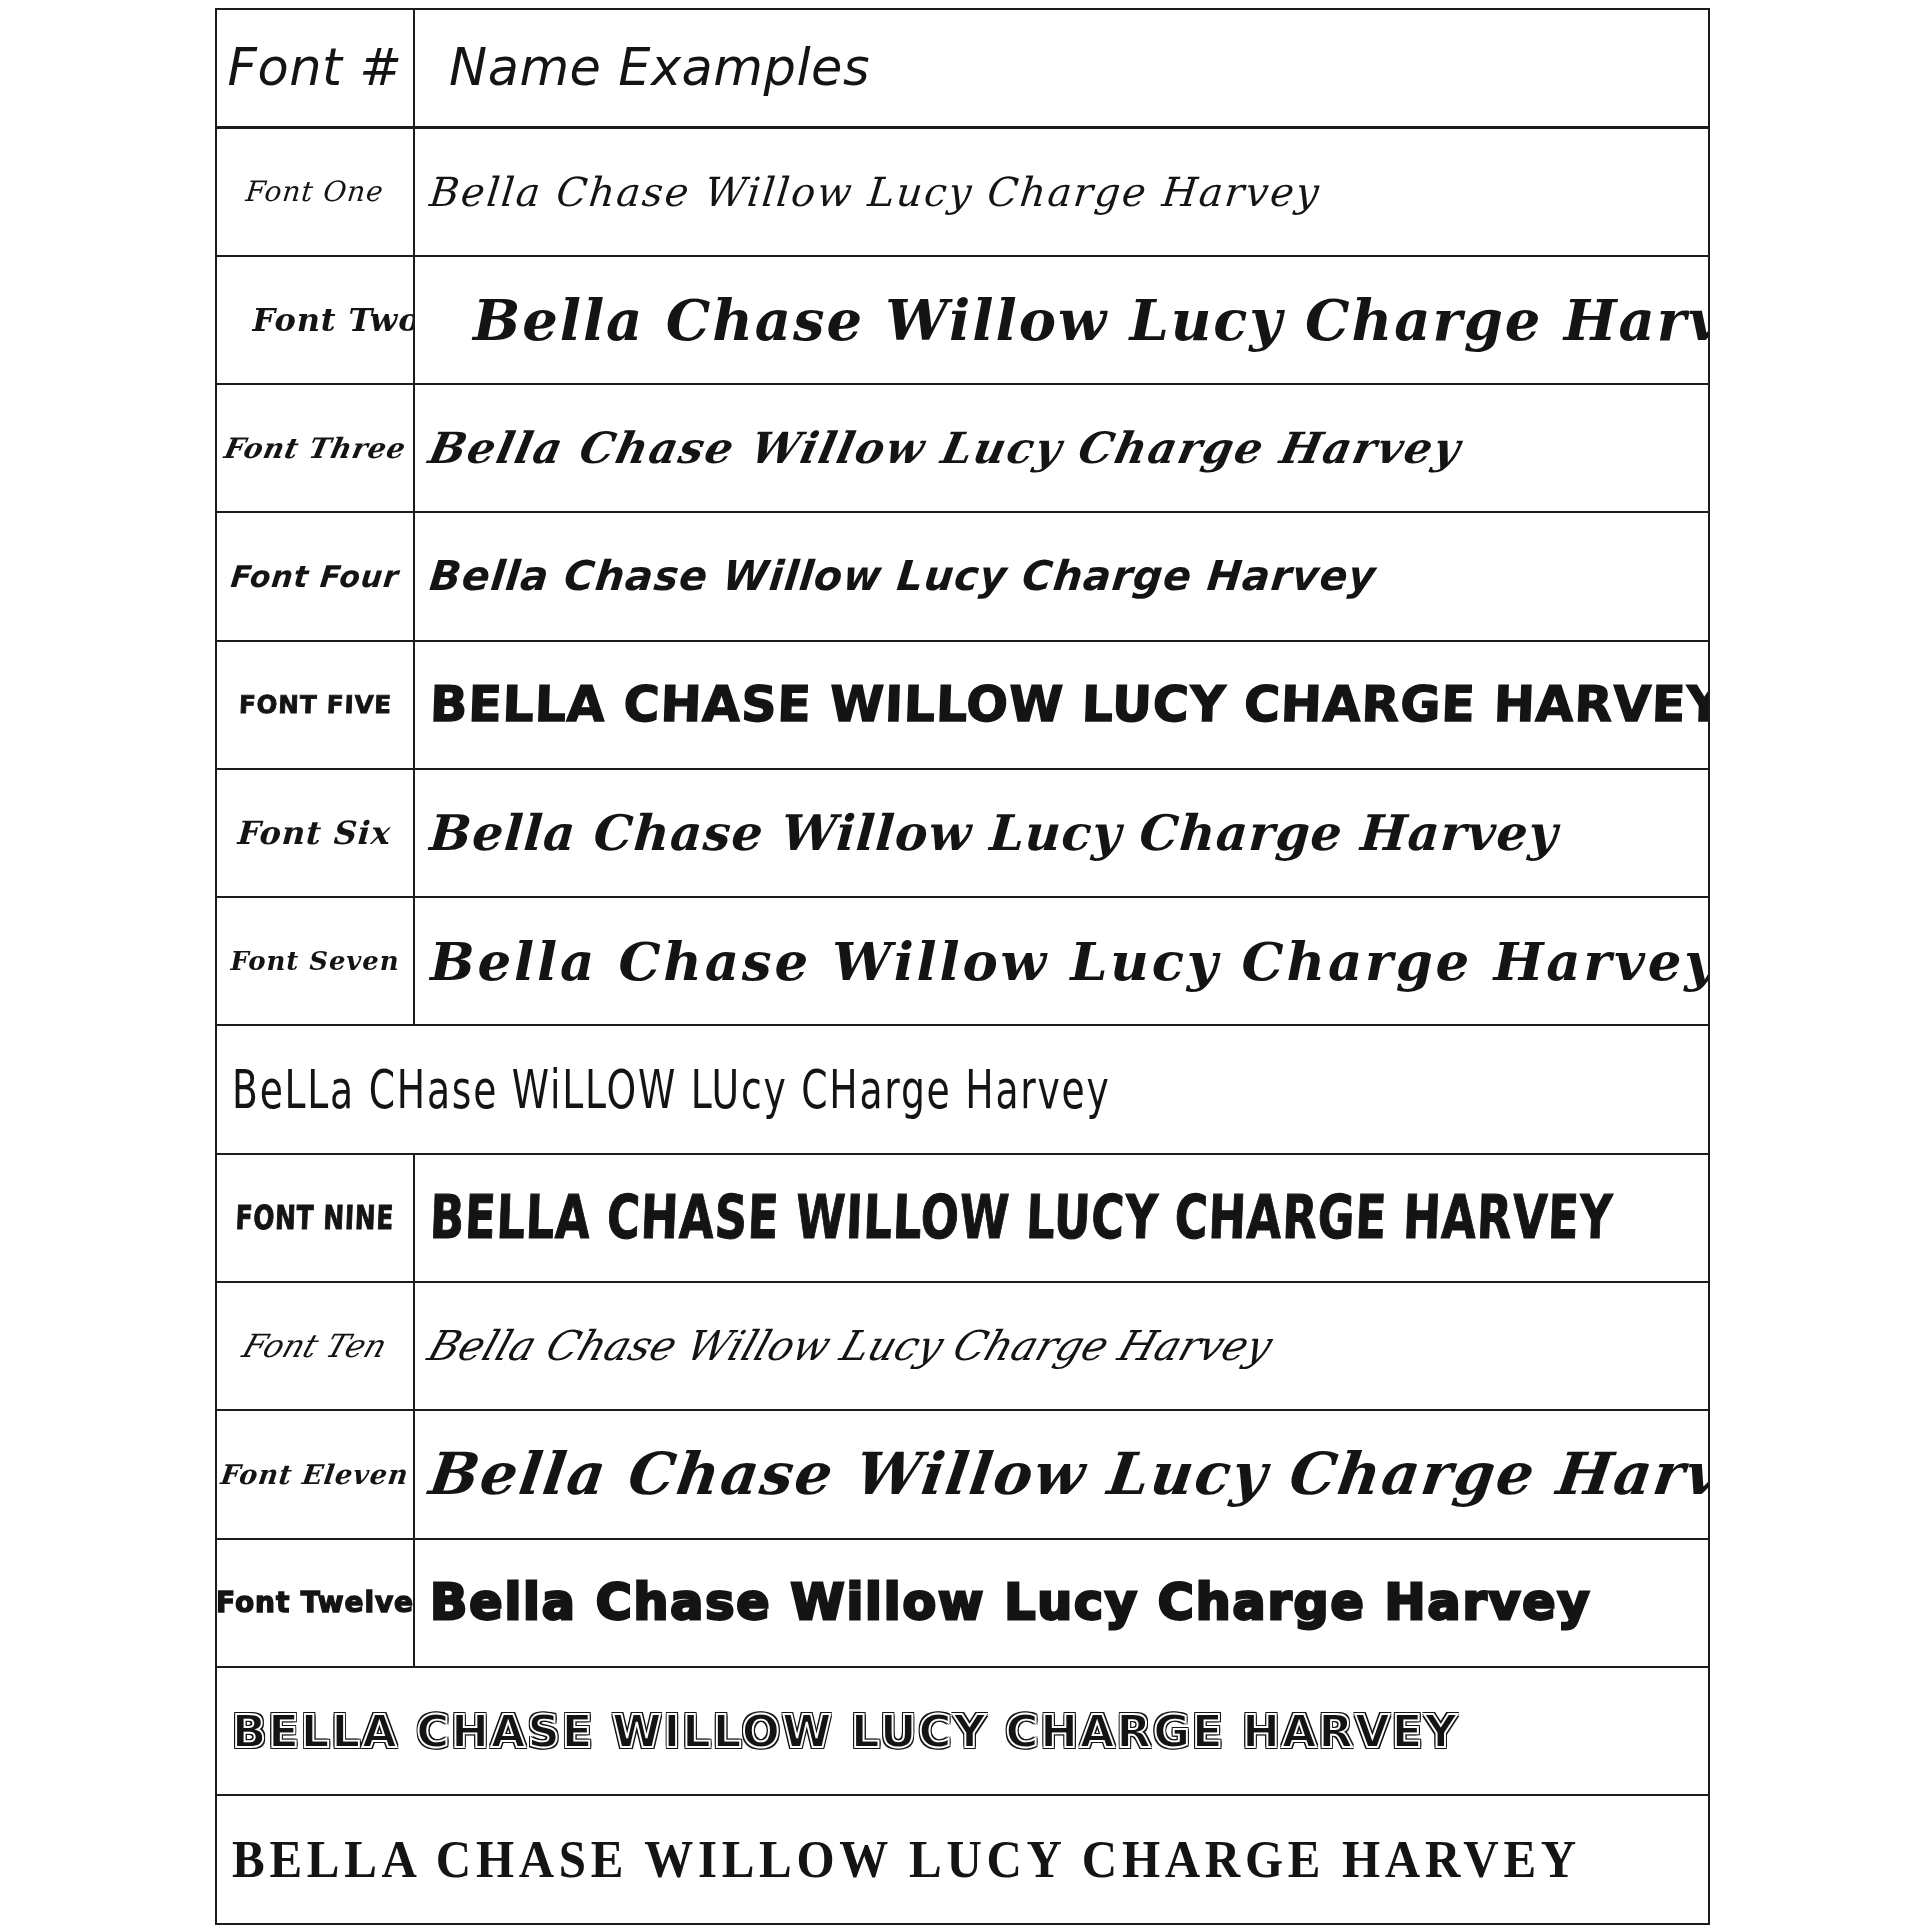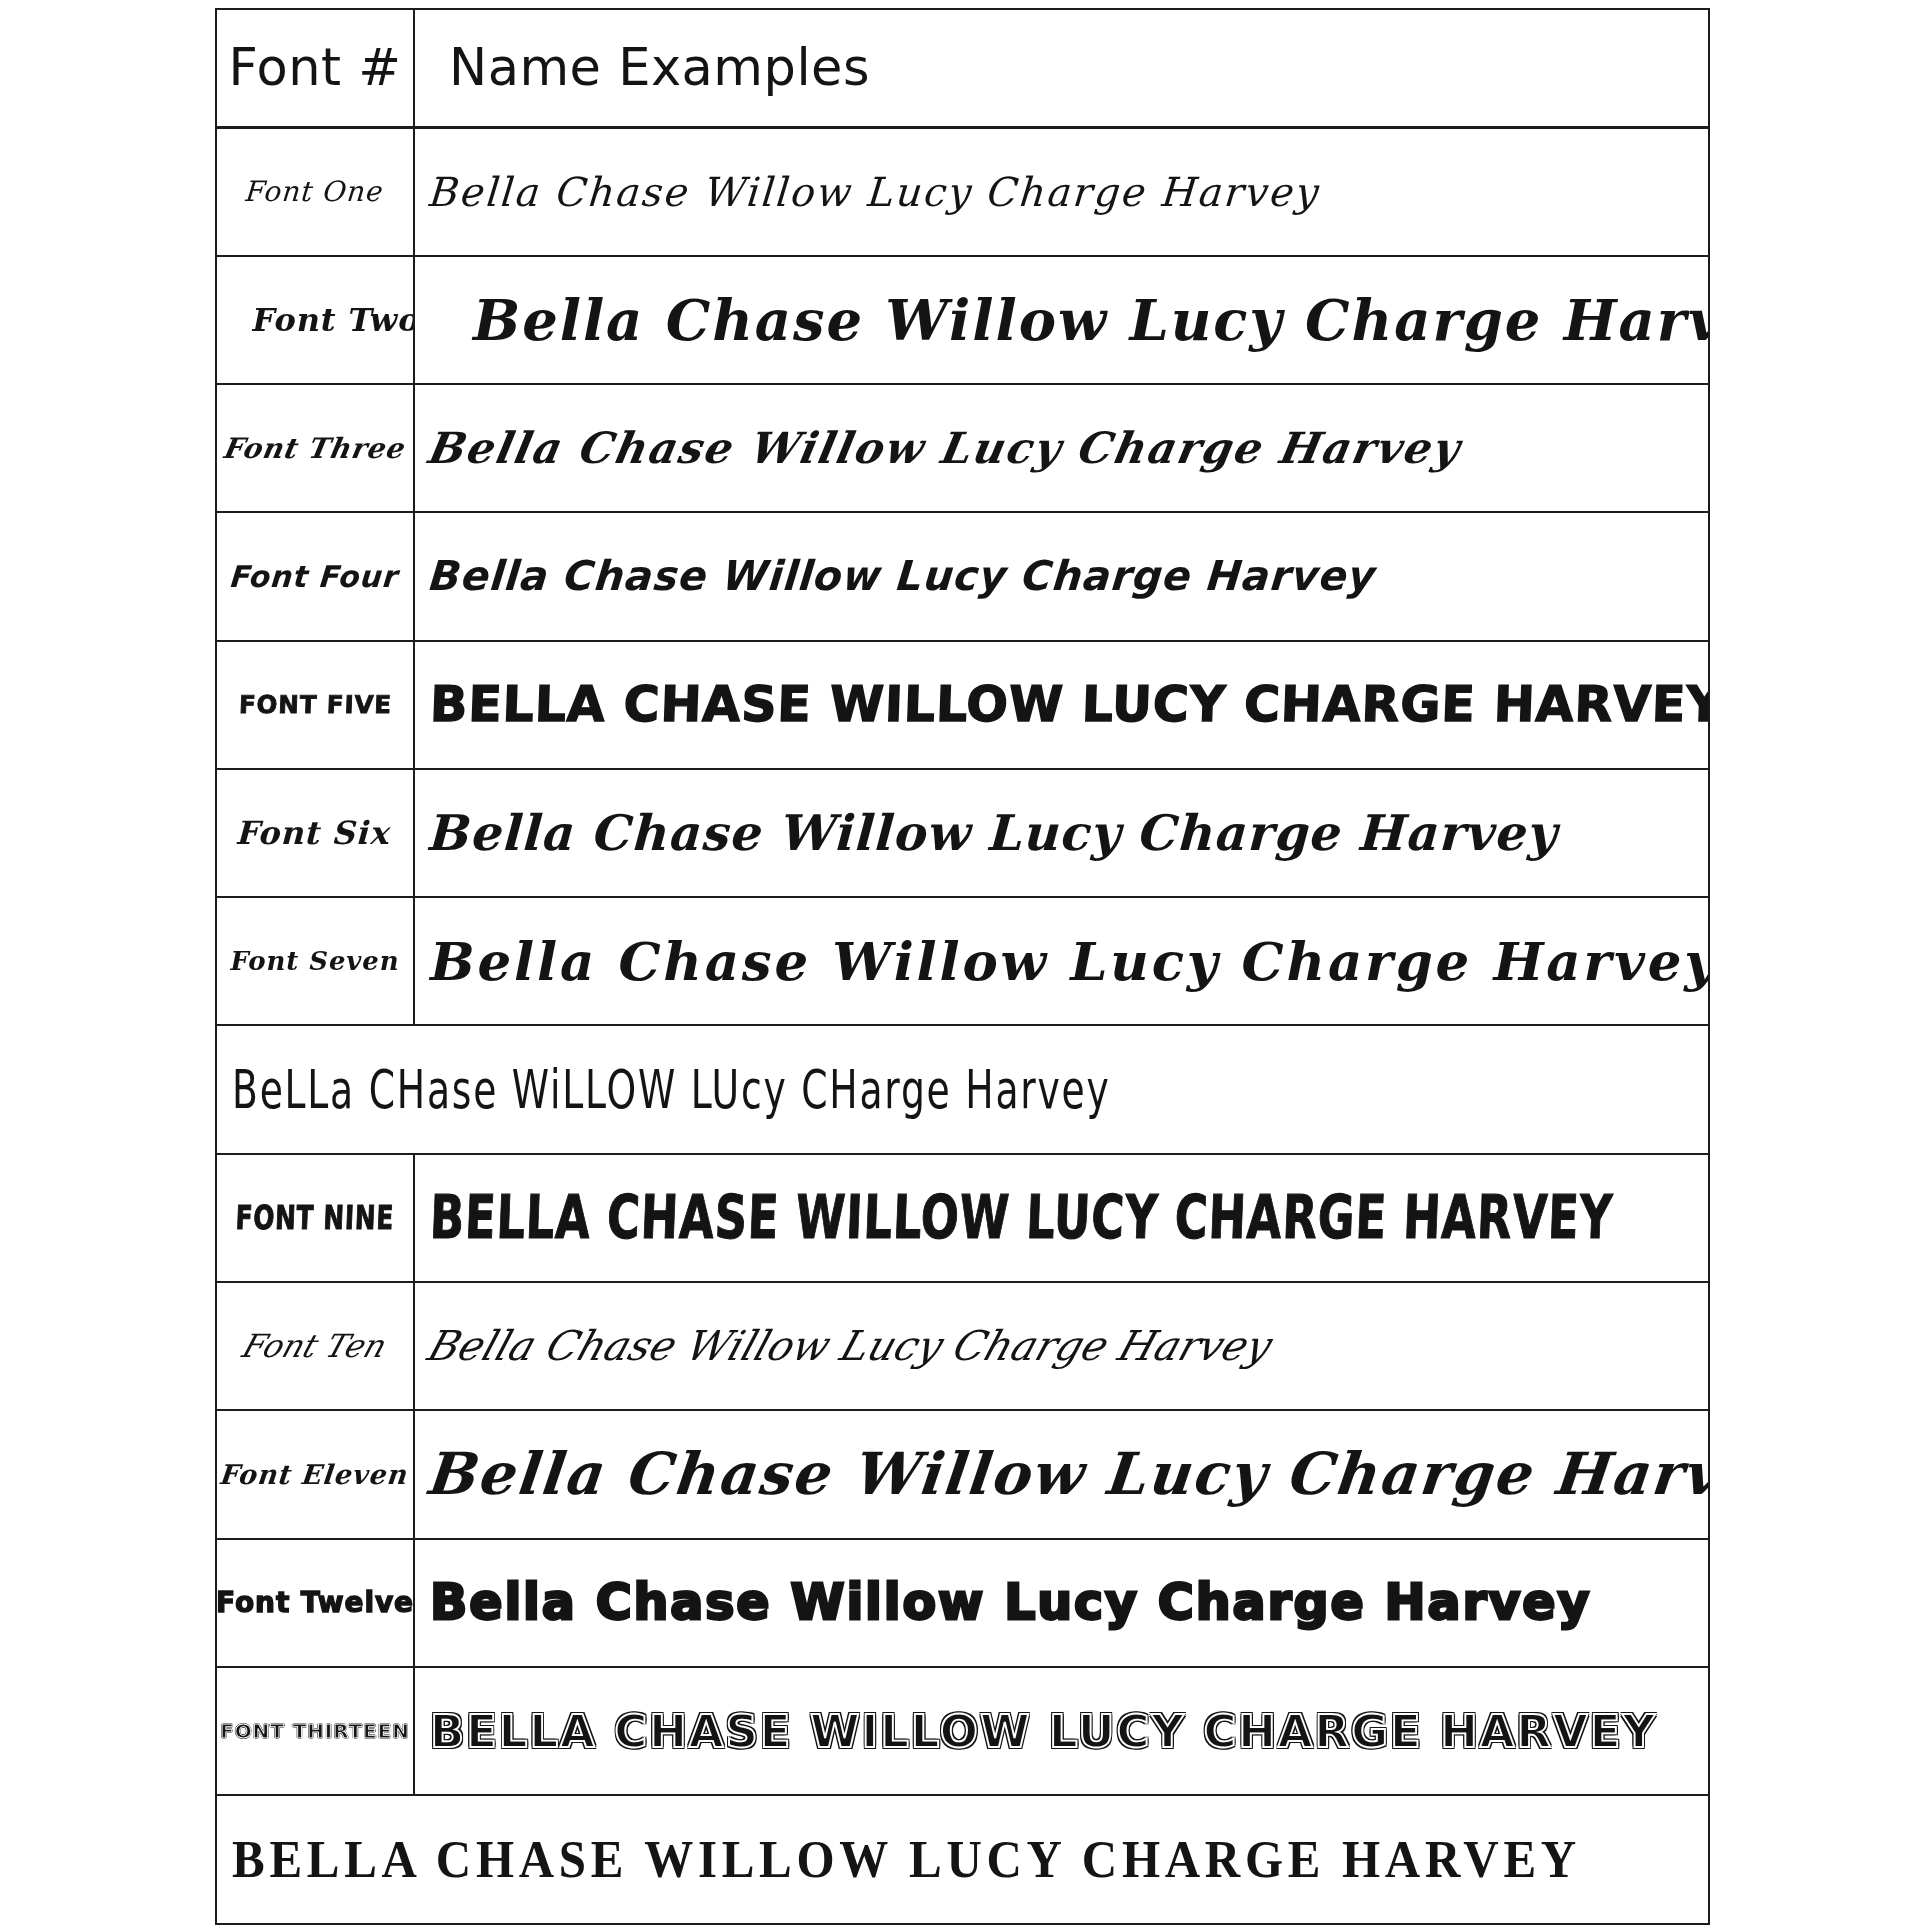--- a/index.html
+++ b/index.html
@@ -36,20 +36,21 @@
   .grid-row {
     display: flex;
     flex: 1 1 0;
     min-height: 0;
     border-bottom: 2.8px solid var(--border);
   }
   .grid-row:last-child { border-bottom: none; }
   .header-row {
     flex: 0 0 119px;
     border-bottom: 3.8px solid var(--border);
+    font-style: italic;
   }
   .cell-label {
     flex: 0 0 198px;
     border-right: 2.8px solid var(--border);
     display: flex;
     align-items: center;
     justify-content: center;
     overflow: hidden;
   }
   .cell-sample {
@@ -209,23 +210,20 @@
   </div>
       <div class="grid-row font-row" title="chunky rounded bold">
     <div class="cell-label">
       <span class="txt f12">Font Twelve</span>
     </div>
     <div class="cell-sample">
       <span class="txt f12">Bella Chase Willow Lucy Charge Harvey</span>
     </div>
   </div>
       <div class="grid-row font-row" title="inline outlined block capitals">
-    <div class="cell-label">
-      <span class="txt f13">FONT THIRTEEN</span>
-    </div>
     <div class="cell-sample">
       <span class="txt f13">BELLA CHASE WILLOW LUCY CHARGE HARVEY</span>
     </div>
   </div>
       <div class="grid-row font-row" title="varsity slab-serif capitals">
     <div class="cell-sample">
       <span class="txt f14">BELLA CHASE WILLOW LUCY CHARGE HARVEY</span>
     </div>
   </div>
     </div>

